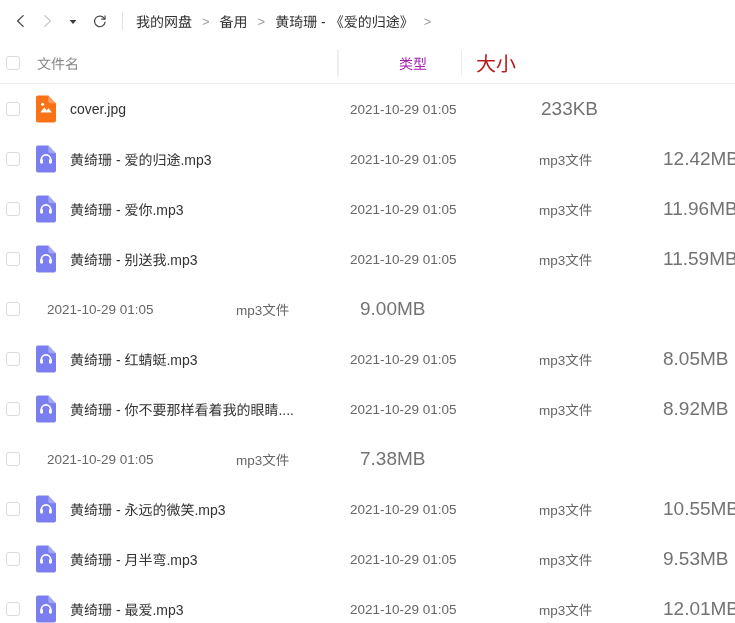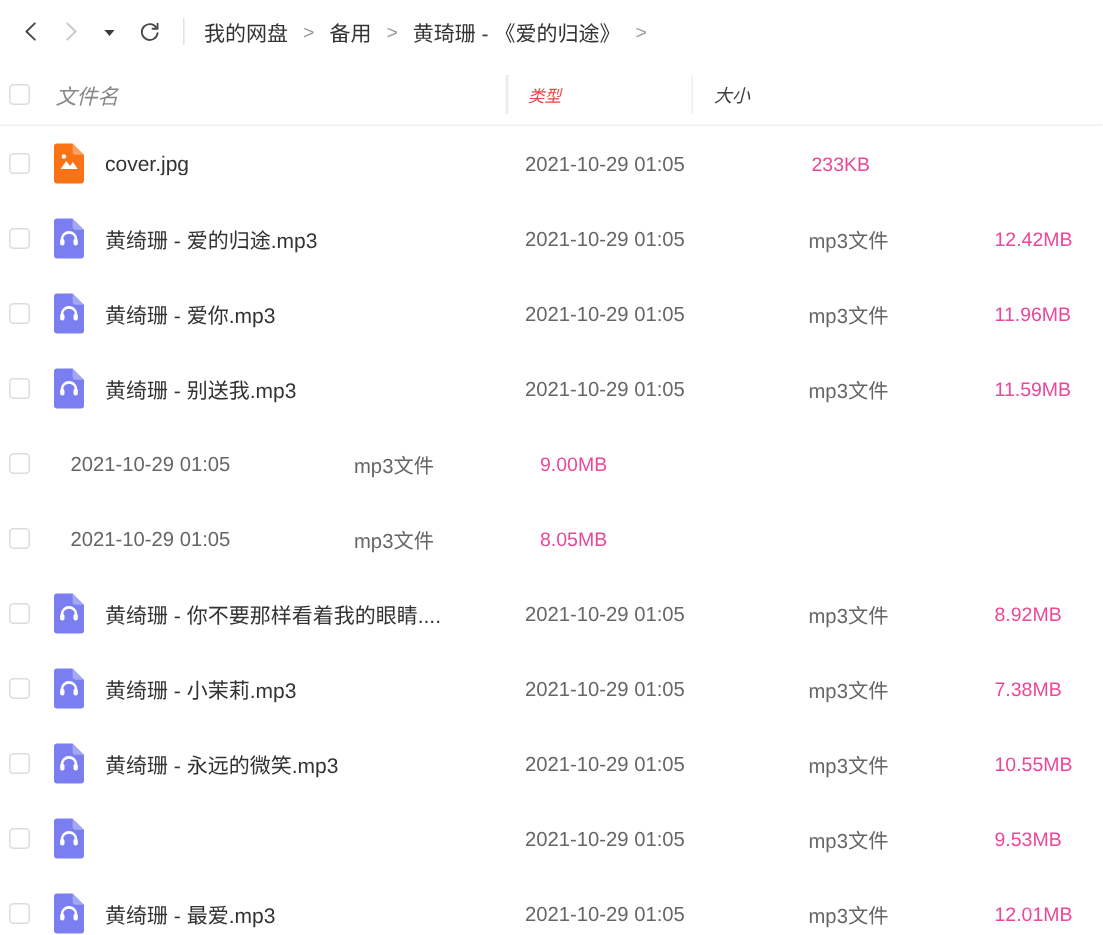--- a/index.html
+++ b/index.html
@@ -63,21 +63,20 @@
   .table {
     width: 735px;
   }
   .thead {
     height: 42px;
     display: flex;
     align-items: center;
     border-bottom: 1px solid #f0f0f0;
     box-sizing: border-box;
     background: #ffffff;
-    font-style: italic;
   }
   .row {
     height: 50px;
     display: flex;
     box-sizing: border-box;
     background: #ffffff;
   }
 
   .cell-check {
     width: 34px;
@@ -158,31 +157,31 @@
 
   .cell-type {
     flex: 0 0 122px;
     width: 122px;
     display: flex;
     align-items: center;
     padding-left: 13px;
     box-sizing: border-box;
   }
   .cell-type .txt { font-size: 13.5px; color: #666666; }
-  .thead .cell-type .txt { color: #ef4444; font-size: 11px; }
+  .thead .cell-type .txt { color: #a21caf; font-size: 14px; margin-left: 47px; }
 
   .cell-size {
     flex: 1 1 auto;
     display: flex;
     align-items: center;
     padding-left: 14px;
     box-sizing: border-box;
   }
-  .cell-size .txt { font-size: 13px; color: #ec4899; }
-  .thead .cell-size .txt { color: #404040; font-size: 12px; }
+  .cell-size .txt { font-size: 19px; color: #737373; }
+  .thead .cell-size .txt { color: #b91c1c; font-size: 20px; }
 </style>
 </head>
 <body>
 
 <div class="navbar">
   <div class="nav-btn">
     <svg width="16" height="16" viewBox="0 0 16 16">
       <path d="M10.2 2.6 L4.6 8 L10.2 13.4" fill="none" stroke="#4a4a4a" stroke-width="1.3" stroke-linecap="round" stroke-linejoin="round"></path>
     </svg>
   </div>
@@ -354,20 +353,30 @@
     </div>
     <div class="col-div invisible"></div>
     <div class="cell-size">
       <span class="txt">9.00MB</span>
     </div>
   </div>
   <div class="row">
     <div class="cell-check">
       <div class="checkbox"></div>
     </div>
+    <div class="cell-name">
+      <svg class="file-icon" viewBox="0 0 24 28">
+            <path d="M2 2.6 a2 2 0 0 1 2-2 h10.4 L22 8.2 v17.2 a2 2 0 0 1 -2 2 H4 a2 2 0 0 1 -2-2 Z" fill="#7a7ef0"></path>
+            <path d="M14.4 0.6 L22 8.2 h-5.6 a2 2 0 0 1 -2-2 Z" fill="#ffffff" fill-opacity="0.32"></path>
+            <path d="M7.3 14.6 a4.7 4.7 0 0 1 9.4 0" fill="none" stroke="#ffffff" stroke-width="1.7" stroke-linecap="round"></path>
+            <rect x="6.1" y="14.1" width="2.9" height="4.6" rx="1.35" fill="#ffffff"></rect>
+            <rect x="15.0" y="14.1" width="2.9" height="4.6" rx="1.35" fill="#ffffff"></rect>
+          </svg>
+      <span class="file-name">黄绮珊 - 红蜻蜓.mp3</span>
+    </div>
     <div class="col-div invisible"></div>
     <div class="cell-time">
       <span class="txt">2021-10-29 01:05</span>
     </div>
     <div class="col-div invisible"></div>
     <div class="cell-type">
       <span class="txt">mp3文件</span>
     </div>
     <div class="col-div invisible"></div>
     <div class="cell-size">
@@ -398,30 +407,20 @@
     </div>
     <div class="col-div invisible"></div>
     <div class="cell-size">
       <span class="txt">8.92MB</span>
     </div>
   </div>
   <div class="row">
     <div class="cell-check">
       <div class="checkbox"></div>
     </div>
-    <div class="cell-name">
-      <svg class="file-icon" viewBox="0 0 24 28">
-            <path d="M2 2.6 a2 2 0 0 1 2-2 h10.4 L22 8.2 v17.2 a2 2 0 0 1 -2 2 H4 a2 2 0 0 1 -2-2 Z" fill="#7a7ef0"></path>
-            <path d="M14.4 0.6 L22 8.2 h-5.6 a2 2 0 0 1 -2-2 Z" fill="#ffffff" fill-opacity="0.32"></path>
-            <path d="M7.3 14.6 a4.7 4.7 0 0 1 9.4 0" fill="none" stroke="#ffffff" stroke-width="1.7" stroke-linecap="round"></path>
-            <rect x="6.1" y="14.1" width="2.9" height="4.6" rx="1.35" fill="#ffffff"></rect>
-            <rect x="15.0" y="14.1" width="2.9" height="4.6" rx="1.35" fill="#ffffff"></rect>
-          </svg>
-      <span class="file-name">黄绮珊 - 小茉莉.mp3</span>
-    </div>
     <div class="col-div invisible"></div>
     <div class="cell-time">
       <span class="txt">2021-10-29 01:05</span>
     </div>
     <div class="col-div invisible"></div>
     <div class="cell-type">
       <span class="txt">mp3文件</span>
     </div>
     <div class="col-div invisible"></div>
     <div class="cell-size">
@@ -460,20 +459,21 @@
       <div class="checkbox"></div>
     </div>
     <div class="cell-name">
       <svg class="file-icon" viewBox="0 0 24 28">
             <path d="M2 2.6 a2 2 0 0 1 2-2 h10.4 L22 8.2 v17.2 a2 2 0 0 1 -2 2 H4 a2 2 0 0 1 -2-2 Z" fill="#7a7ef0"></path>
             <path d="M14.4 0.6 L22 8.2 h-5.6 a2 2 0 0 1 -2-2 Z" fill="#ffffff" fill-opacity="0.32"></path>
             <path d="M7.3 14.6 a4.7 4.7 0 0 1 9.4 0" fill="none" stroke="#ffffff" stroke-width="1.7" stroke-linecap="round"></path>
             <rect x="6.1" y="14.1" width="2.9" height="4.6" rx="1.35" fill="#ffffff"></rect>
             <rect x="15.0" y="14.1" width="2.9" height="4.6" rx="1.35" fill="#ffffff"></rect>
           </svg>
+      <span class="file-name">黄绮珊 - 月半弯.mp3</span>
     </div>
     <div class="col-div invisible"></div>
     <div class="cell-time">
       <span class="txt">2021-10-29 01:05</span>
     </div>
     <div class="col-div invisible"></div>
     <div class="cell-type">
       <span class="txt">mp3文件</span>
     </div>
     <div class="col-div invisible"></div>

